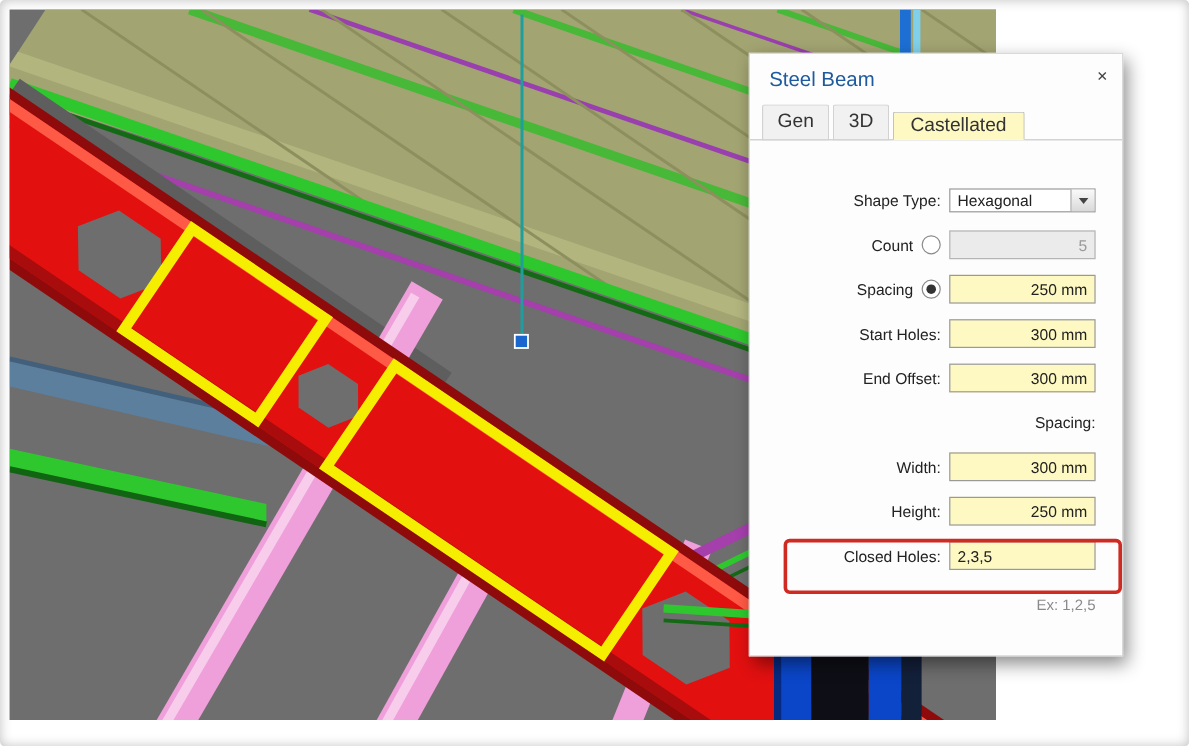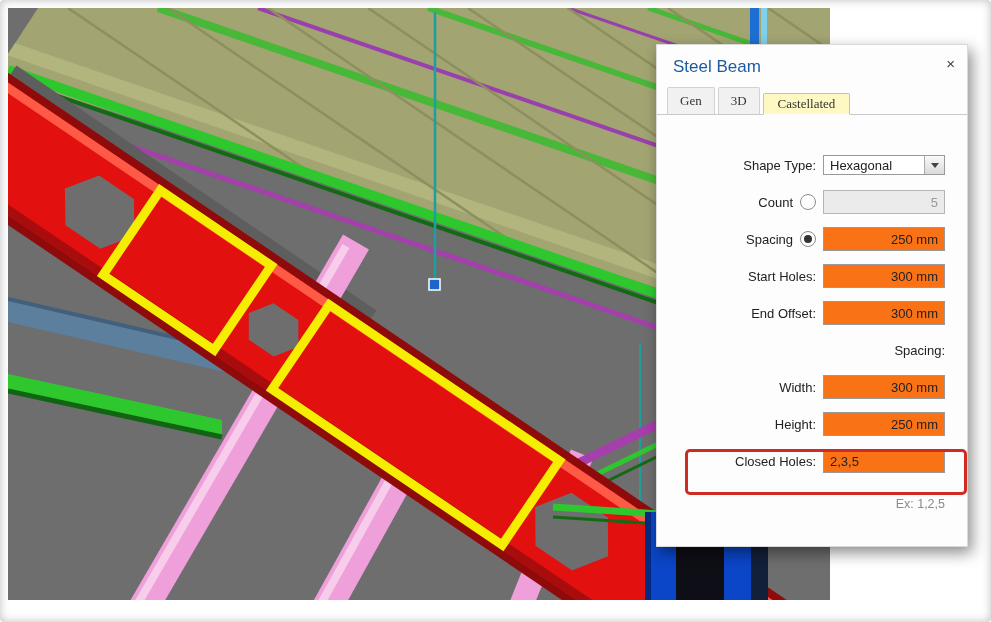--- a/index.html
+++ b/index.html
@@ -34,33 +34,33 @@
   .beam-bottom-dark{fill:#a80c0c}
   .hex-hole{fill:var(--viewport-gray,#6e6e6e)}
   .yellow-rect{fill:none;stroke:var(--highlight-yellow,#f5ee00);stroke-width:9}
   .col-blue{fill:var(--column-blue,#0b46c8)}
   .col-blue-dark{fill:#062a80}
   .col-black{fill:#0e0e16}
   .col-navy{fill:#13203a}
   .marker{fill:#1a66cc;stroke:#ffffff;stroke-width:1.5}
 
   
-  .dialog{position:absolute;left:656px;top:44px;width:312px;height:503px;background:#fdfdfd;
+  .dialog{position:absolute;left:624px;top:44px;width:312px;height:503px;background:#fdfdfd;
           border:1px solid #d9d9d9;box-sizing:border-box;box-shadow:4px 6px 14px rgba(0,0,0,.45);}
   .dialog-header{position:relative;padding:12px 14px 10px 16px;}
   .dialog-title{color:var(--title-blue,#1e5a9e);font-size:17px;}
   .dialog-close{position:absolute;right:12px;top:11px;color:#444;font-size:15px;line-height:15px;cursor:default;}
   .tabs-wrap{border-bottom:1px solid #c9c9c9;padding-left:10px;display:flex;align-items:flex-end;}
-  .tab{font-size:13px;color:#333;background:#f1f1f1;border:1px solid #d2d2d2;border-bottom:1px solid #c9c9c9;
-       margin-bottom:-1px;margin-right:3px;padding:5px 12px;border-radius:2px 2px 0 0;font-family:Liberation Serif, serif;}
+  .tab{font-size:16px;color:#333;background:#f1f1f1;border:1px solid #d2d2d2;border-bottom:1px solid #c9c9c9;
+       margin-bottom:-1px;margin-right:3px;padding:5px 12px;border-radius:2px 2px 0 0;}
   .tab.active{background:#fef9c3;border-color:#c2c2c2;border-bottom:1px solid #fdfdfd;padding:2px 14px;}
   .form{display:flex;flex-direction:column;gap:13px;margin-top:38px;padding-right:22px;}
   .row{display:flex;align-items:center;justify-content:flex-end;gap:7px;height:24px;}
   .row label{font-size:13px;color:#222;}
-  .field{width:122px;height:24px;border:1px solid #999;background:#f97316;color:#222;
+  .field{width:122px;height:24px;border:1px solid #999;background:#fef9c3;color:#222;
          font-family:"Liberation Sans",sans-serif;font-size:13px;padding:0 6px;box-sizing:border-box;outline:none;}
   .right{text-align:right}
   .disabled{background:#ebebeb;color:#9a9a9a;border-color:#b5b5b5;}
   .combo{width:122px;height:20px;border:1px solid #999;background:#fff;display:flex;align-items:center;box-sizing:border-box;}
   .combo-value{flex:1;padding-left:6px;font-size:13px;color:#222;}
   .combo-btn{width:19px;align-self:stretch;border-left:1px solid #aaa;background:linear-gradient(#fafafa,#d9d9d9);
              display:flex;align-items:center;justify-content:center;}
   .chevron{width:0;height:0;border:4px solid transparent;border-top:5px solid #444;margin-top:5px;}
   .radio{width:14px;height:14px;border:1px solid #8a8a8a;border-radius:50%;background:#fff;position:relative;flex:0 0 auto;}
   .radio.checked::after{content:"";position:absolute;inset:3px;background:#333;border-radius:50%;}

